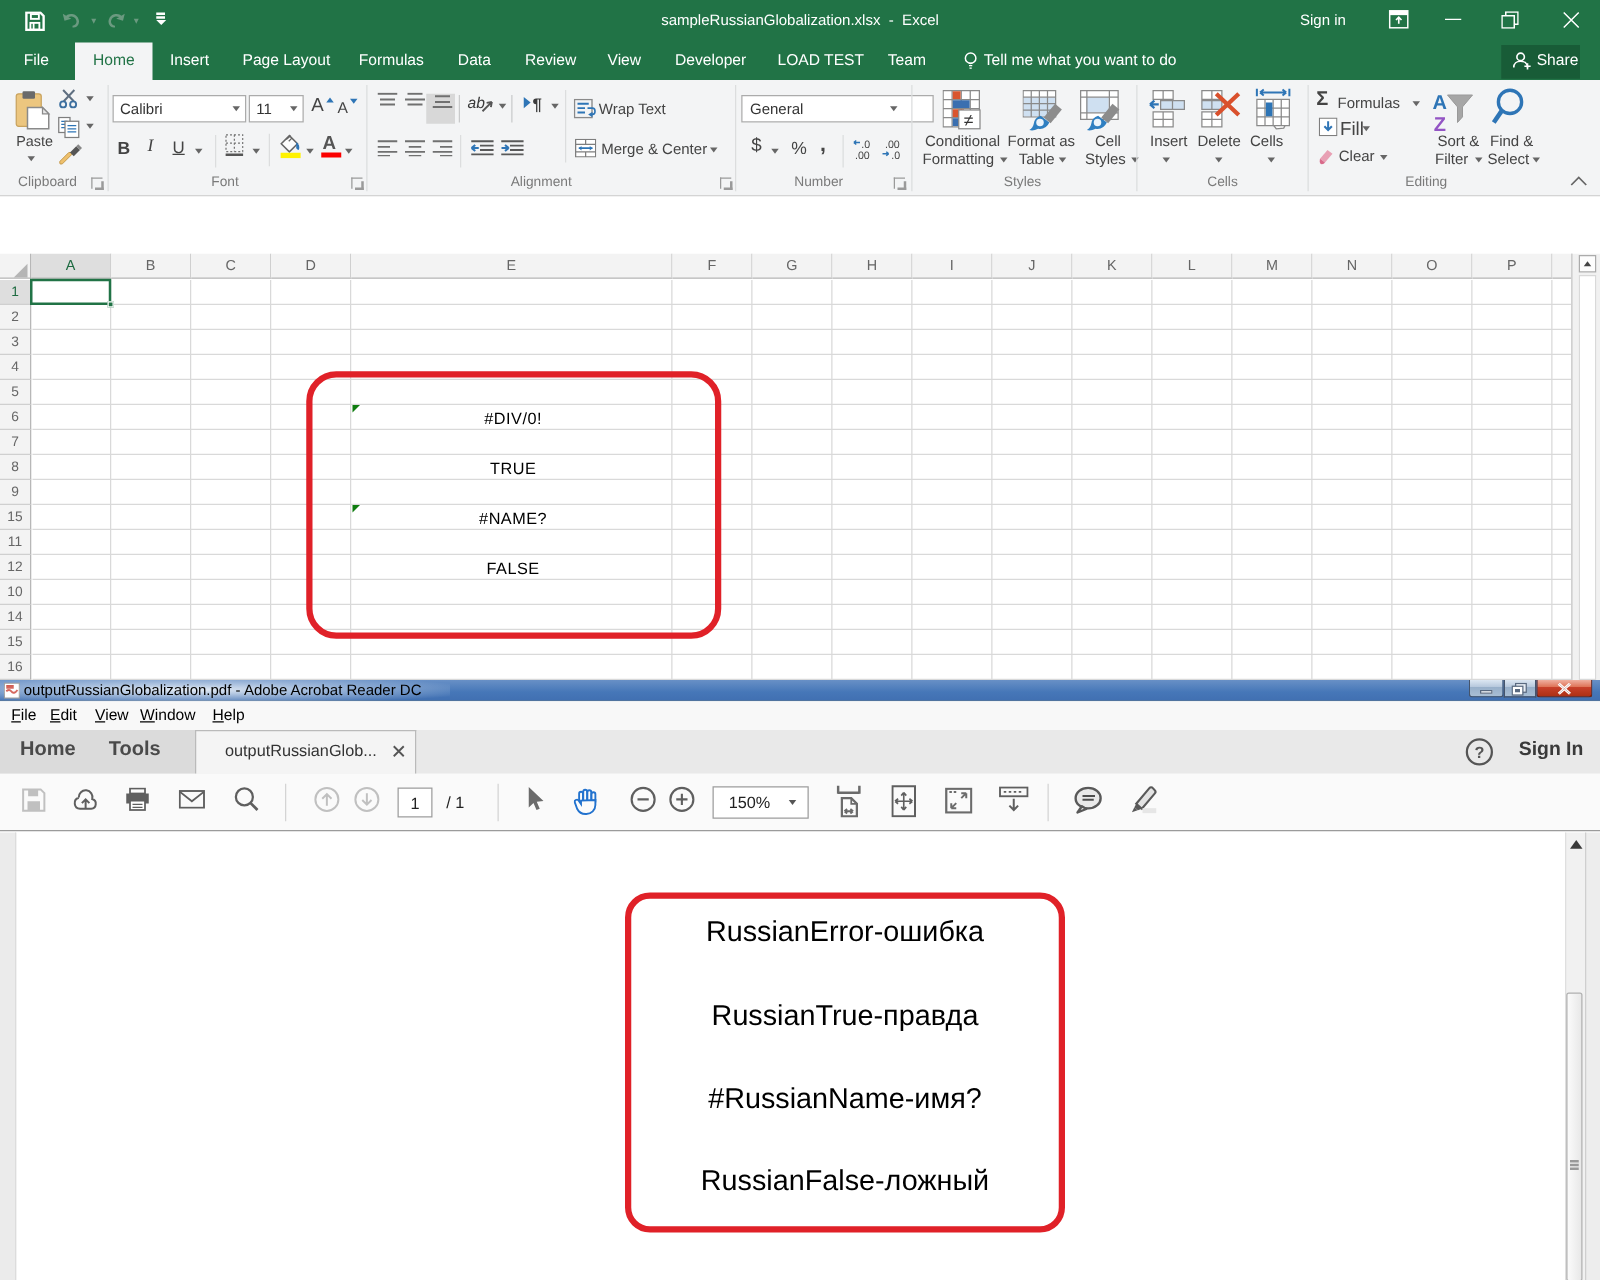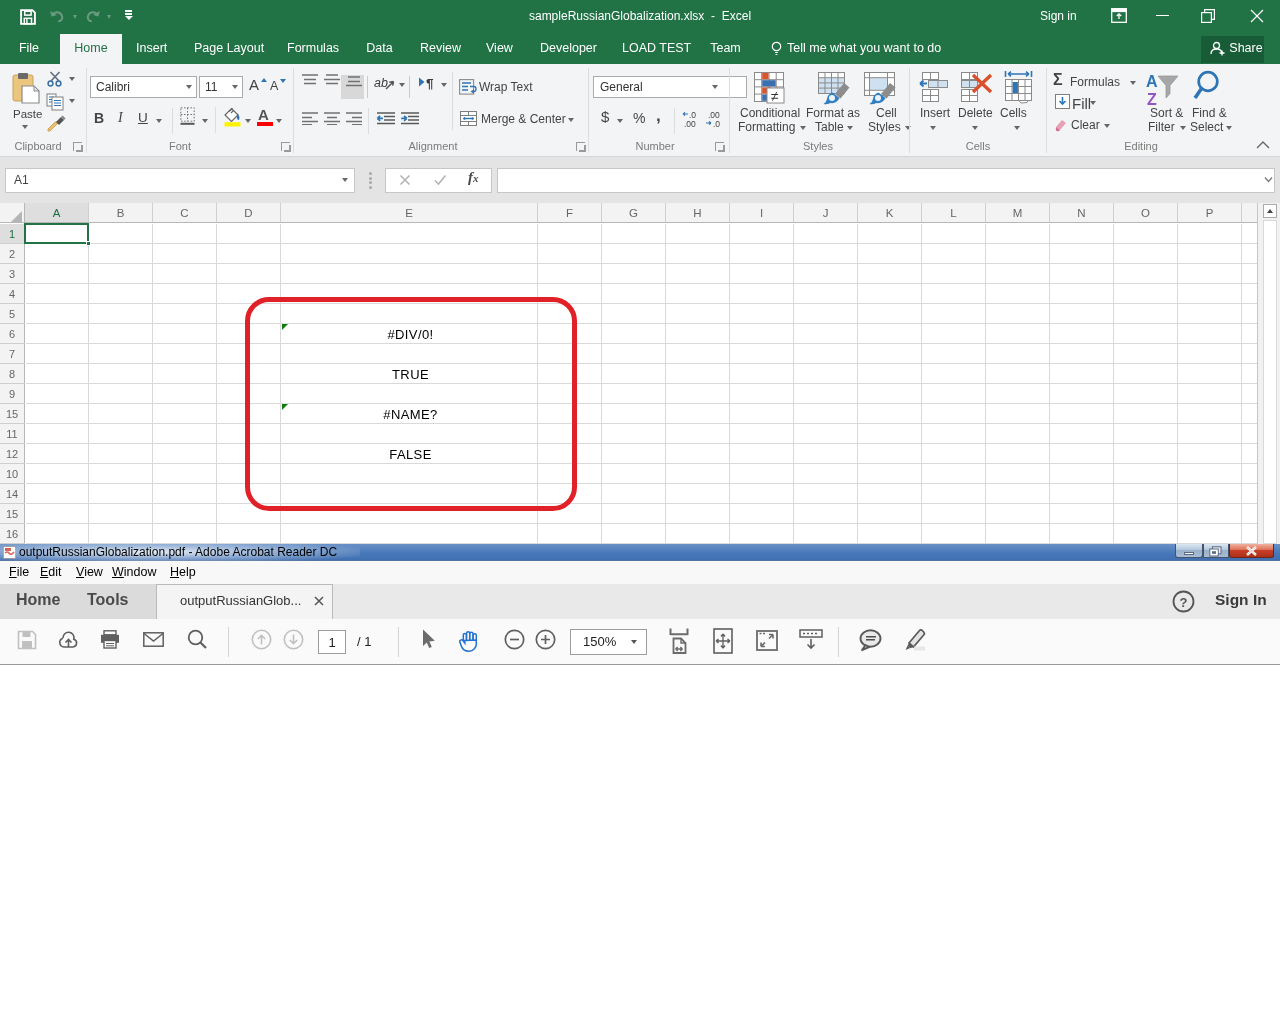--- a/index.html
+++ b/index.html
@@ -351,40 +351,20 @@
     <svg class="abs" style="left:1192px;top:6px" width="32" height="32" viewBox="0 0 32 32">
         <circle cx="16" cy="11.5" r="9.3" fill="none" stroke="#2e75b6" stroke-width="2.7"></circle>
         <path d="M9.5 18.5 L3 28" stroke="#2e75b6" stroke-width="3.6"></path>
       </svg>
     <div class="rtext" style="left:1192px;top:42px;font-size:12px">Find &amp;</div>
     <div class="rtext" style="left:1190px;top:56px;font-size:12px">Select</div>
     <div class="dar" style="left:1226px;top:62px"></div>
     <div class="grp-lbl" style="left:1108px;width:66px">Editing</div>
     <svg class="abs" style="left:1256px;top:76px" width="14" height="9" viewBox="0 0 14 9">
         <path d="M1 8 L7 2 13 8" fill="none" stroke="#666" stroke-width="1.4"></path>
-      </svg>
-  </div>
-  <div id="xl-fbar">
-    <div class="abs" style="left:5px;top:11px;width:350px;height:25px;background:#fff;border:1px solid #c6c6c6;font-size:12px;color:#444;line-height:23px;padding-left:8px">A1</div>
-    <div class="dar" style="left:342px;top:21px"></div>
-    <div class="abs" style="left:369px;top:15px;width:3px;height:3px;background:#a8a8a8;border-radius:50%"></div>
-    <div class="abs" style="left:369px;top:19.5px;width:3px;height:3px;background:#a8a8a8;border-radius:50%"></div>
-    <div class="abs" style="left:369px;top:24px;width:3px;height:3px;background:#a8a8a8;border-radius:50%"></div>
-    <div class="abs" style="left:369px;top:28.5px;width:3px;height:3px;background:#a8a8a8;border-radius:50%"></div>
-    <div class="abs" style="left:385px;top:11px;width:107px;height:25px;background:#fff;border:1px solid #c6c6c6"></div>
-    <svg class="abs" style="left:399px;top:17px" width="12" height="12" viewBox="0 0 12 12">
-        <path d="M1.5 1.5 L10.5 10.5 M10.5 1.5 L1.5 10.5" stroke="#b5b5b5" stroke-width="1.6"></path>
-      </svg>
-    <svg class="abs" style="left:434px;top:17px" width="13" height="12" viewBox="0 0 13 12">
-        <path d="M1 6.5 L4.5 10 11.5 1.5" fill="none" stroke="#b5b5b5" stroke-width="1.6"></path>
-      </svg>
-    <div class="abs" style="left:468px;top:12px;font-size:15px;font-style:italic;font-family:'Liberation Serif',serif;color:#4a4a4a;font-weight:bold">f<span style="font-size:11px">x</span></div>
-    <div class="abs" style="left:497px;top:11px;width:778px;height:25px;background:#fff;border:1px solid #c6c6c6"></div>
-    <svg class="abs" style="left:1264px;top:19px" width="9" height="7" viewBox="0 0 9 7">
-        <path d="M1 1.5 L4.5 5.5 8 1.5" fill="none" stroke="#777" stroke-width="1.3"></path>
       </svg>
   </div>
   <div id="xl-grid">
 
     <div class="abs" id="gridheads" style="left:0;top:0;width:1257px;height:21px">
         <div class="colhead" style="left:25px;width:64px;background:#dedede;color:#1e6b41;">A</div>
         <div class="colhead" style="left:89px;width:64px;">B</div>
         <div class="colhead" style="left:153px;width:64px;">C</div>
         <div class="colhead" style="left:217px;width:64px;">D</div>
         <div class="colhead" style="left:281px;width:257px;">E</div>
@@ -607,13 +587,31 @@
         <path d="M6.5 16 l-3.5 5 7-2.8z" fill="#e9e9e9" stroke="#595959" stroke-width="1.9" stroke-linejoin="round"></path>
         <path d="M7 7.8 h10 M7 10.8 h9" stroke="#4e4e4e" stroke-width="1.5"></path>
       </svg>
     <svg class="tico" style="left:902px;top:9px" width="24" height="24" viewBox="0 0 24 24">
         <path d="M7 15 L17.5 2.5 a1.8 1.8 0 0 1 2.8 0 l1.6 1.8 a1.8 1.8 0 0 1 0 2.4 L11.5 19z" fill="#e3e3e3" stroke="#595959" stroke-width="1.7"></path>
         <path d="M7 15 l4.5 4 -3.2 1.2 -2.8-2.4z" fill="#595959"></path>
         <path d="M5.5 17.8 l2.6 2.3 -4.6 1.8z" fill="#595959"></path>
         <rect x="12" y="18.5" width="11" height="4" fill="#e6e6e6"></rect>
       </svg>
   </div>
+  <div id="ac-doc">
+    <div class="abs" style="left:0;top:0;width:13px;height:359px;background:#ebebeb;border-right:1px solid #dcdcdc"></div>
+    <div class="abs" style="left:1252px;top:0;width:16px;height:359px;background:#f1f1f1;border-left:1px solid #dfdfdf"></div>
+    <div class="abs" style="left:1268px;top:0;width:12px;height:359px;background:#ededed;border-left:1px solid #cfcfcf"></div>
+    <div class="abs" style="left:1256px;top:6px;width:0;height:0;border-left:5px solid transparent;border-right:5px solid transparent;border-bottom:7px solid #3a3a3a"></div>
+    <div class="abs" style="left:1253px;top:128px;width:13px;height:231px;background:linear-gradient(90deg,#fbfbfb,#e8e8e8);border:1px solid #b0b0b0;border-radius:2px"></div>
+    <div class="abs" style="left:1256px;top:262px;width:7px;height:1.5px;background:#999"></div>
+    <div class="abs" style="left:1256px;top:265px;width:7px;height:1.5px;background:#999"></div>
+    <div class="abs" style="left:1256px;top:268px;width:7px;height:1.5px;background:#999"></div>
+
+    <div class="abs" style="left:500px;top:48px;width:352px;height:272px;border:5px solid #e02128;border-radius:20px"></div>
+    <div class="abs" id="pdftext" style="left:500px;top:0;width:352px">
+      <div class="abs ptext" style="top:66px">RussianError-ошибка</div>
+      <div class="abs ptext" style="top:133px">RussianTrue-правда</div>
+      <div class="abs ptext" style="top:199px">#RussianName-имя?</div>
+      <div class="abs ptext" style="top:265px">RussianFalse-ложный</div>
+    </div>
+  </div>
 </div>
 
 </body></html>

